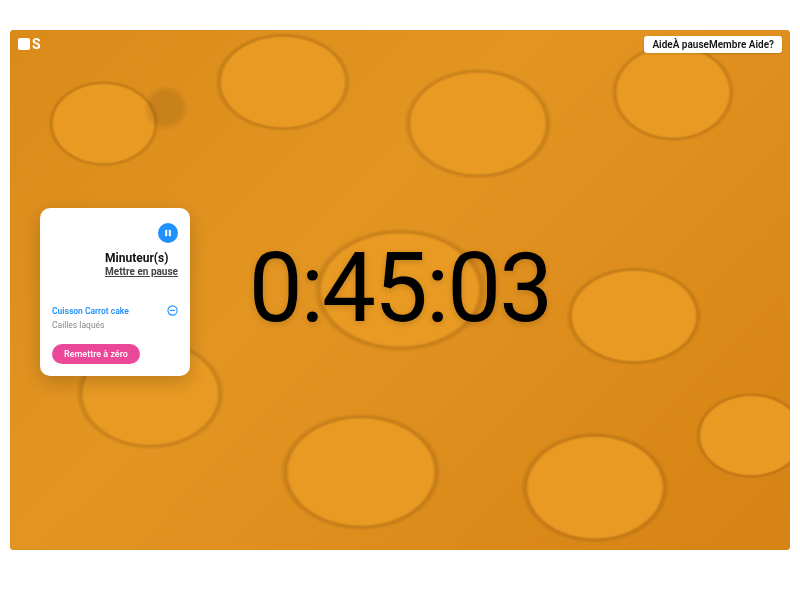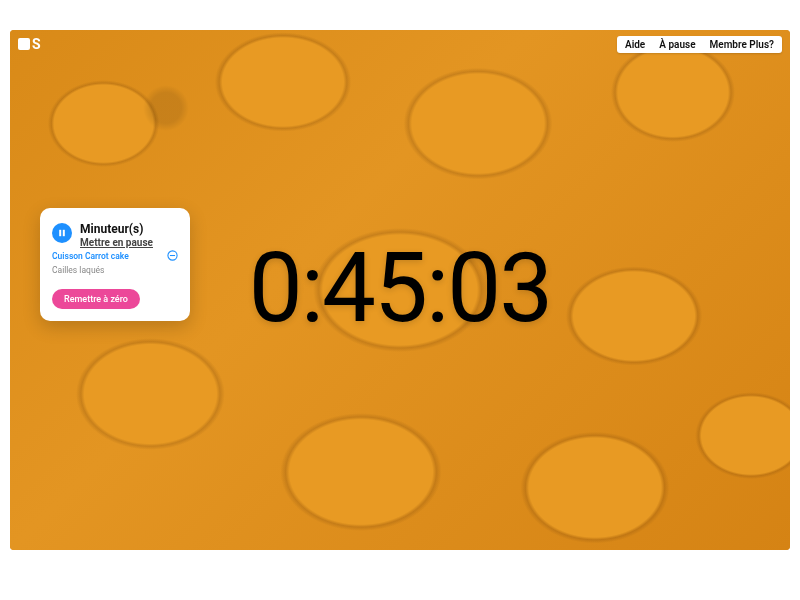--- a/index.html
+++ b/index.html
@@ -43,21 +43,21 @@
   .logo .square { width: 12px; height: 12px; background: #fff; border-radius: 2px; }
   .logo .s { font-weight: 700; font-size: 14px; letter-spacing: 0.5px; }
 
   
   .topnav {
     position: absolute;
     right: 8px; top: 6px;
     background: #fff;
     border-radius: 3px;
     padding: 3px 8px;
-    display: flex; gap: 14px;
+    display: flex; 
     font-size: 10px; font-weight: 600;
     color: #111;
     box-shadow: 0 1px 2px rgba(0,0,0,0.15);
   }
   .topnav span { cursor: pointer; }
 
   
   .big-time {
     position: absolute;
     left: 50%; top: 50%;
@@ -75,22 +75,23 @@
   .card {
     position: absolute;
     left: 30px; top: 178px;
     width: 150px;
     background: #fff;
     border-radius: 10px;
     box-shadow: 0 6px 18px rgba(0,0,0,0.18);
     padding: 14px 12px 12px 12px;
   }
   .card-head {
-    display: flex; align-items: flex-start; gap: 8px;
-    margin-bottom: 0;
+    display: flex; align-items: flex-end; gap: 8px;
+    margin-bottom: 26px;
+    flex-direction: column;
   }
   .pause-btn {
     width: 20px; height: 20px; border-radius: 50%;
     background: #1e90ff;
     display: flex; align-items: center; justify-content: center;
     flex-shrink: 0;
     cursor: pointer;
     margin-top: 1px;
   }
   .pause-btn svg { width: 8px; height: 8px; }
@@ -131,21 +132,21 @@
   <div class="bg"></div>
 
   <div class="logo">
     <span class="square"></span>
     <span class="s">S</span>
   </div>
 
   <div class="topnav">
     <span>Aide</span>
     <span>À pause</span>
-    <span>Membre Plus?</span>
+    <span>Membre Aide?</span>
   </div>
 
   <div class="big-time">0:45:03</div>
 
   <div class="card">
     <div class="card-head">
       <div class="pause-btn">
         <svg viewBox="0 0 10 10">
           <rect x="1.5" y="1" width="2.5" height="8" fill="#fff"></rect>
           <rect x="6" y="1" width="2.5" height="8" fill="#fff"></rect>

